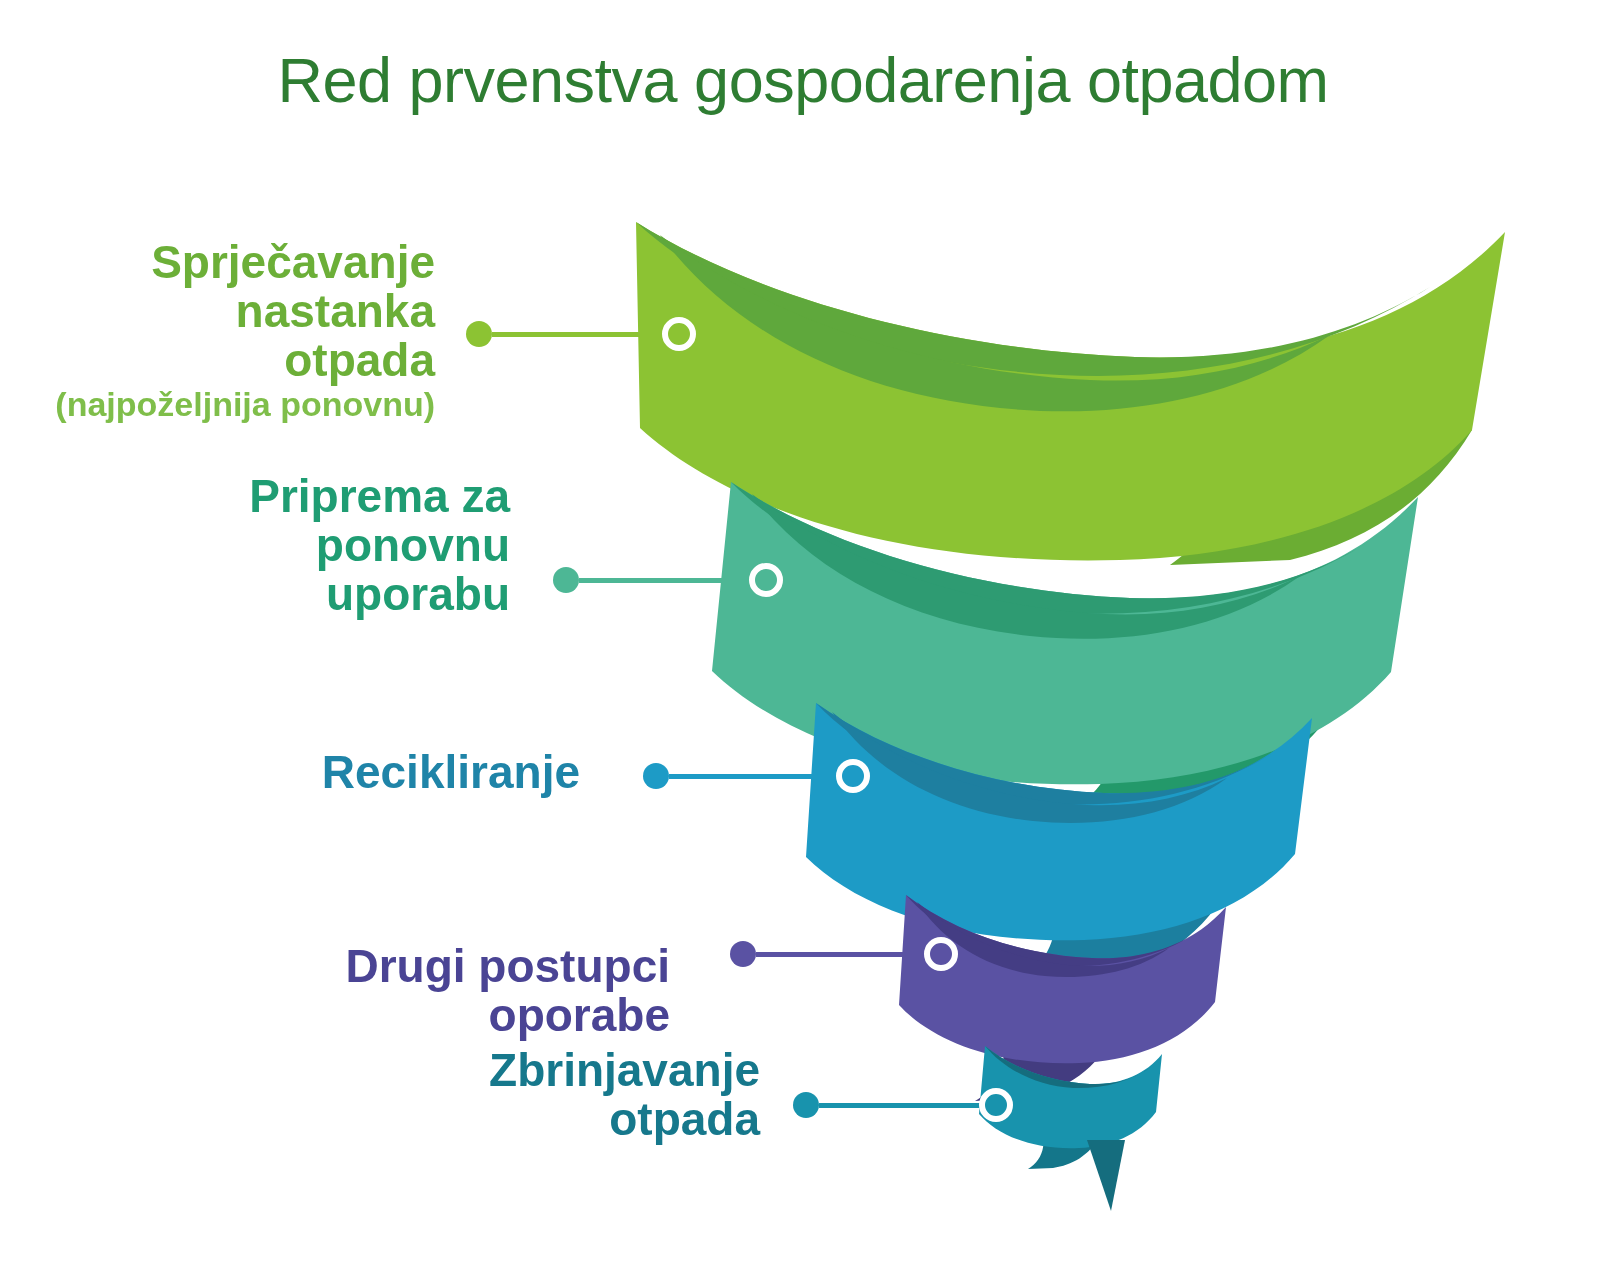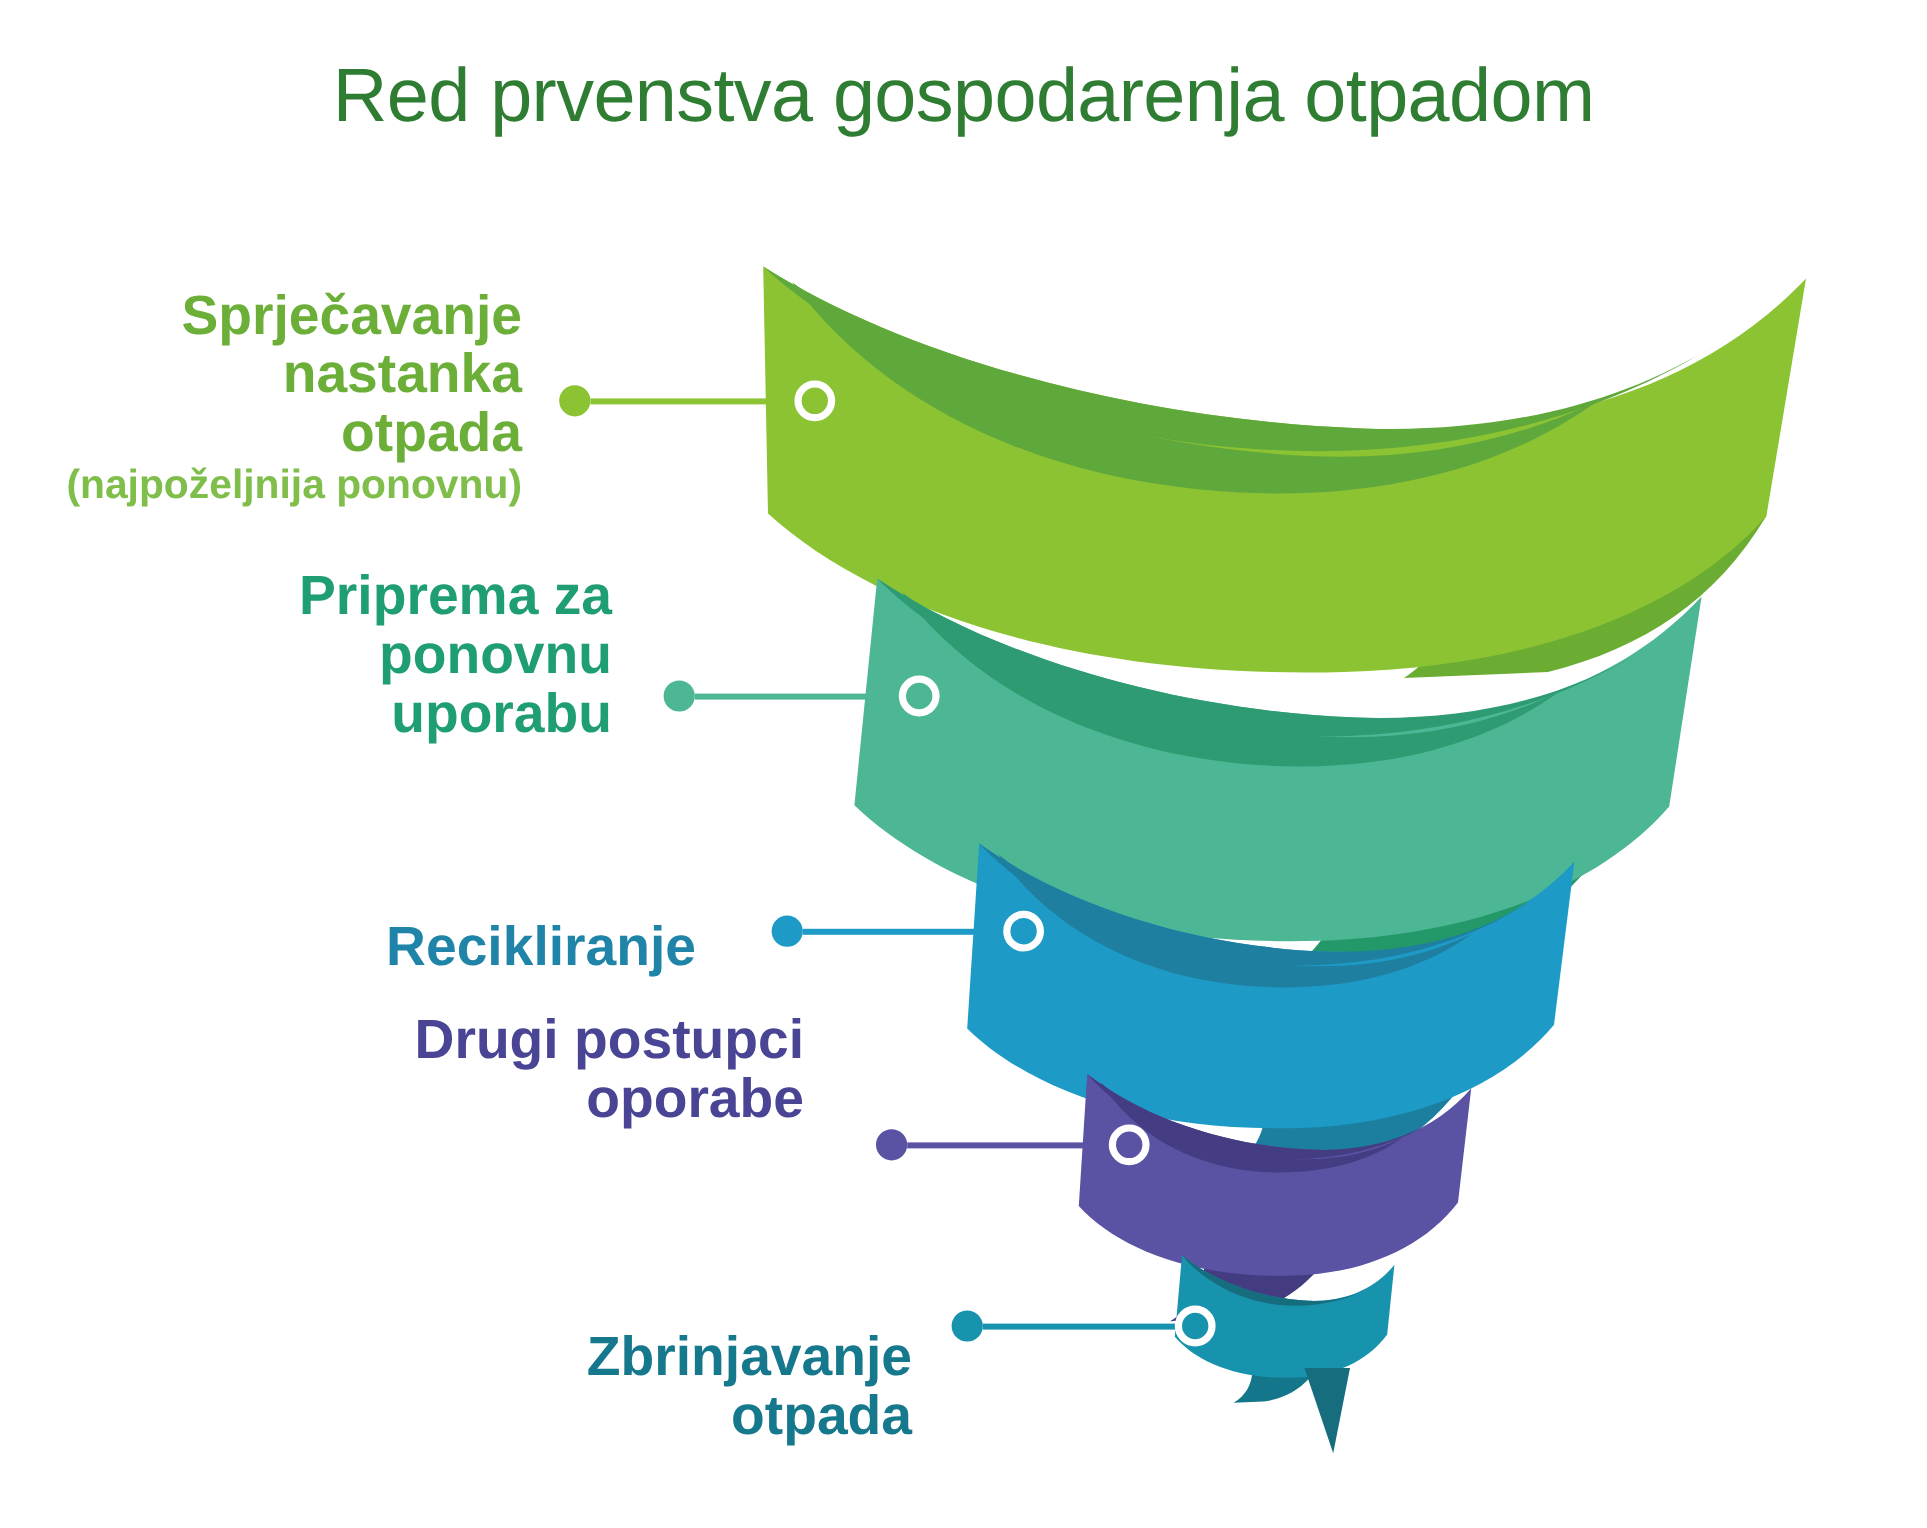--- a/index.html
+++ b/index.html
@@ -61,22 +61,22 @@
   .label-sub {
     display: block;
     font-size: 34px;
     margin-top: 2px;
     white-space: nowrap;
   }
 
   #label-0 { left: 10px;  top: 238px; width: 425px; }
   #label-1 { left: 60px;  top: 472px; width: 450px; }
   #label-2 { left: 110px; top: 748px; width: 470px; }
-  #label-3 { left: 160px; top: 842px; width: 510px; }
-  #label-4 { left: 260px; top: 1106px; width: 500px; }
+  #label-3 { left: 160px; top: 942px; width: 510px; }
+  #label-4 { left: 260px; top: 1046px; width: 500px; }
 
   
   .connector {
     position: absolute;
     height: 34px;
     display: flex;
     align-items: center;
   }
   .conn-dot-start {
     width: 26px;
@@ -214,21 +214,21 @@
     <span class="label-sub" style="color:#7FBE4A;">(najpoželjnija ponovnu)</span>
   </div>
 
   <div class="label-block" id="label-1">
     <span class="label-main" style="color:#1F9D73;">Priprema za
 ponovnu
 uporabu</span>
   </div>
 
   <div class="label-block" id="label-2">
-    <span class="label-main" style="color:#1F84A8;margin-top:16px;">Recikliranje</span>
+    <span class="label-main" style="color:#1F84A8;">Recikliranje</span>
   </div>
 
   <div class="label-block" id="label-3">
     <span class="label-main" style="color:#4A4494;">Drugi postupci
 oporabe</span>
   </div>
 
   <div class="label-block" id="label-4">
     <span class="label-main" style="color:#16788C;">Zbrinjavanje
 otpada</span>

